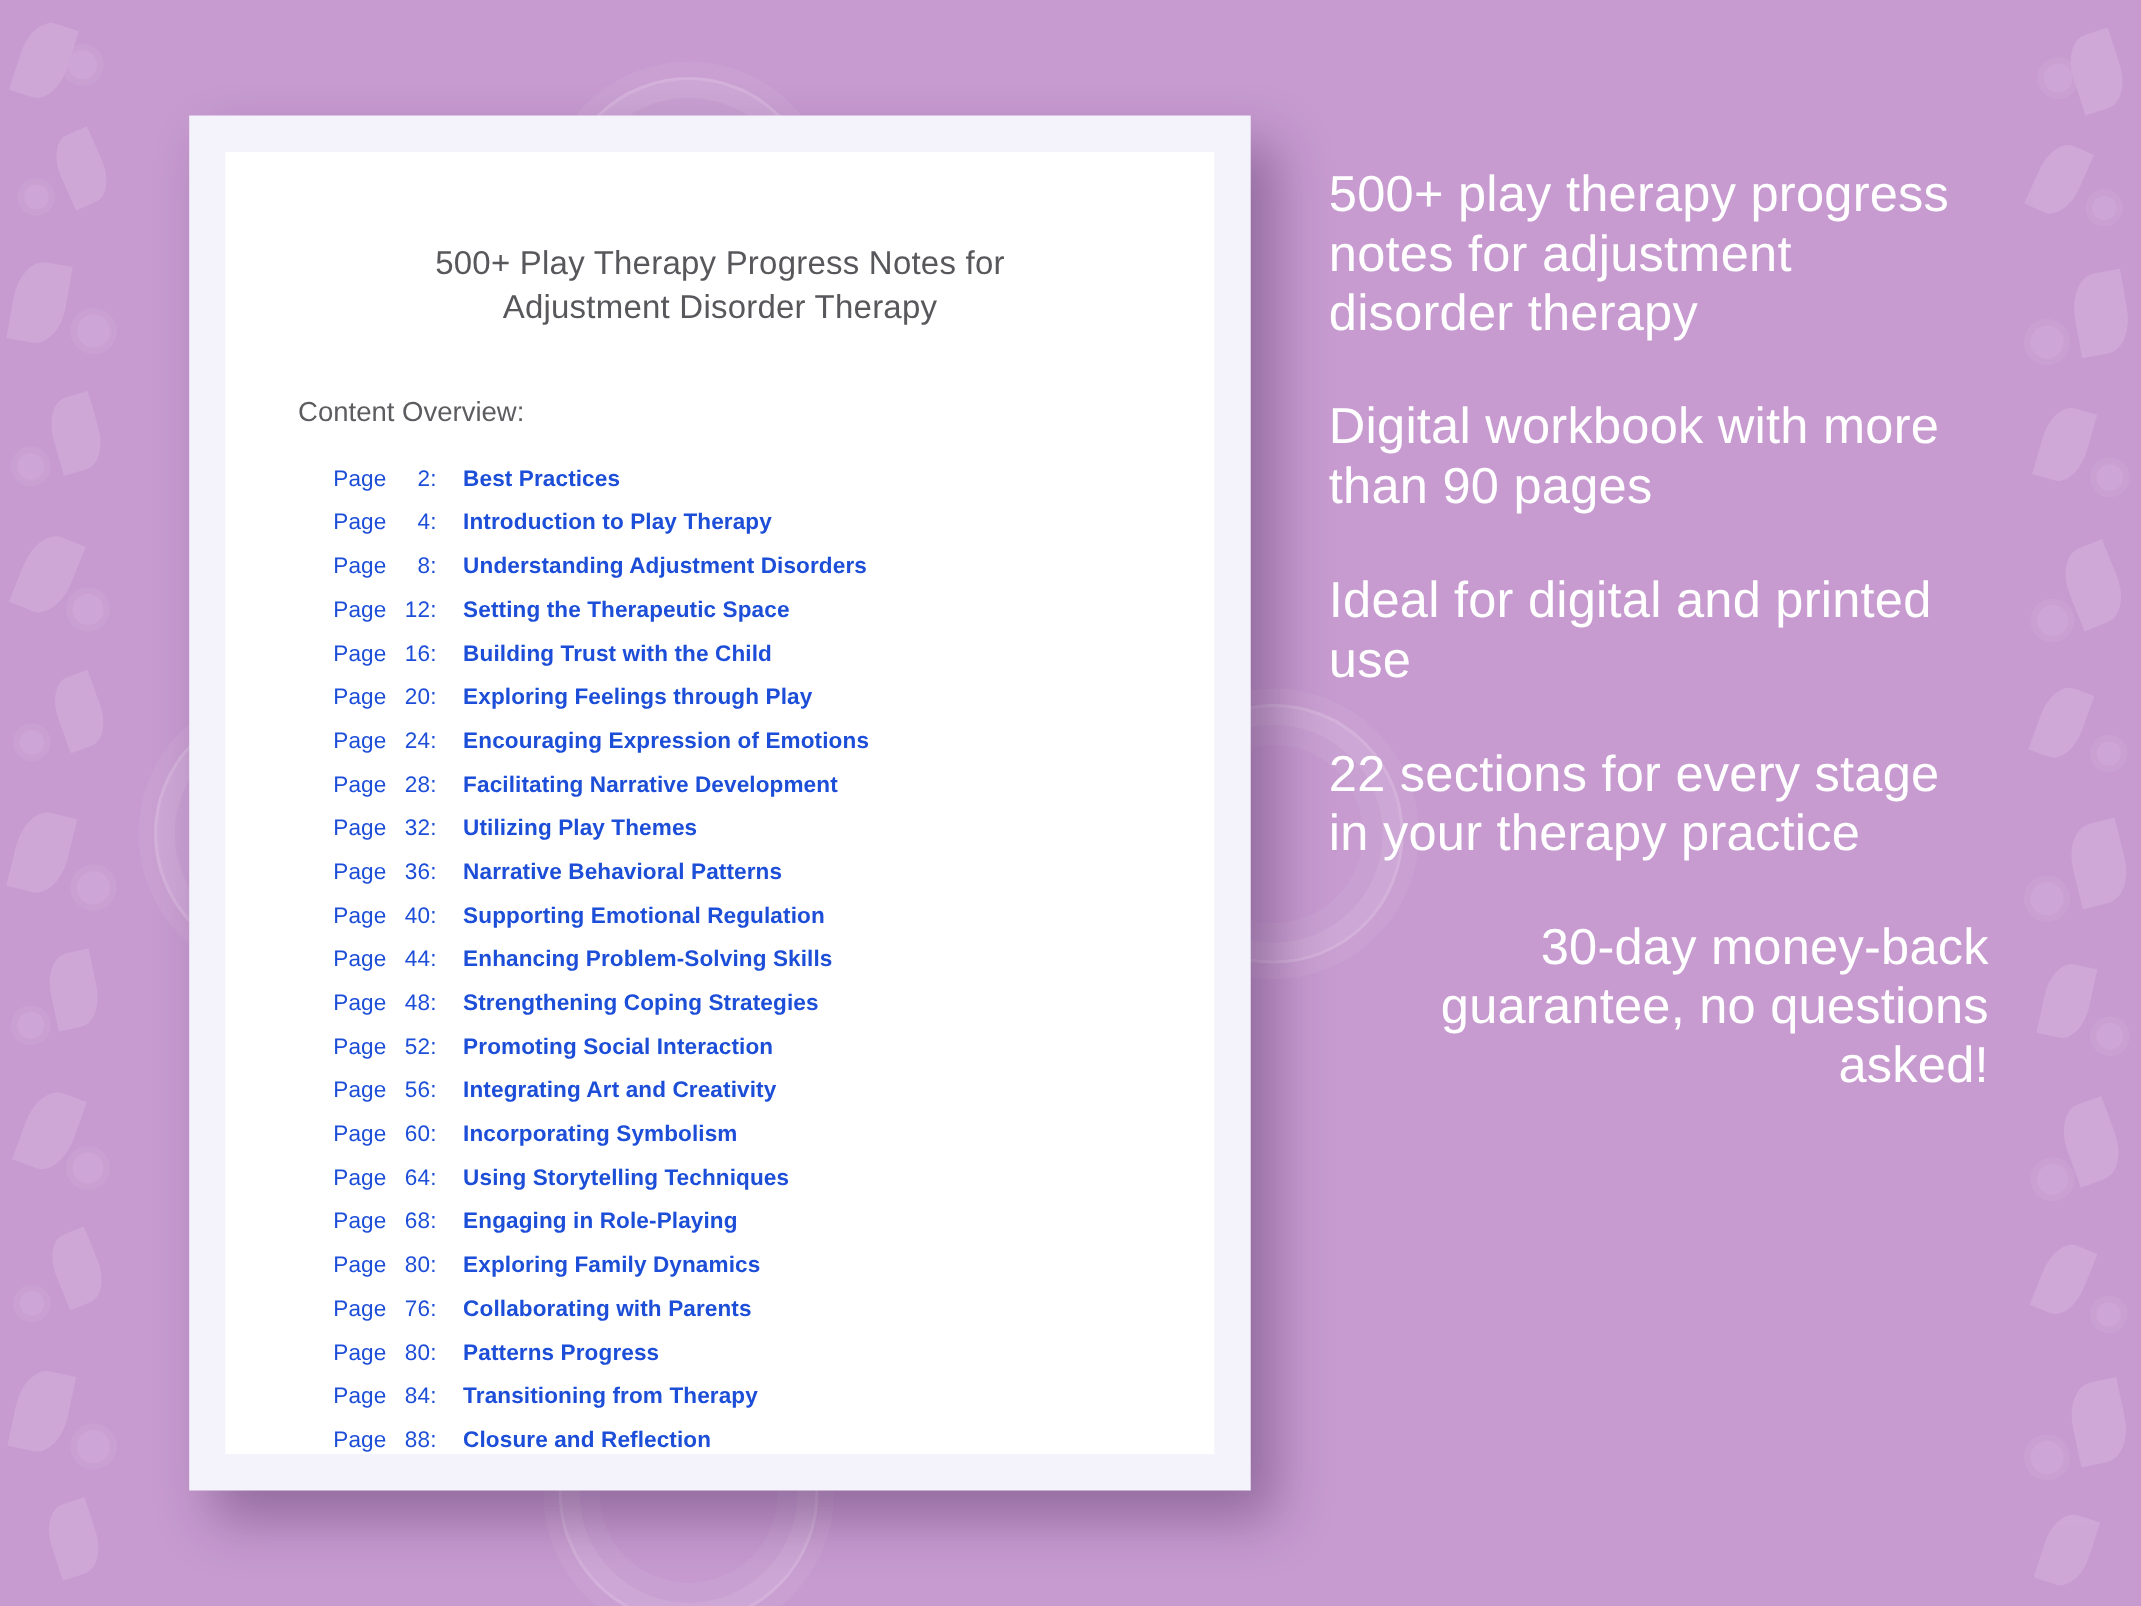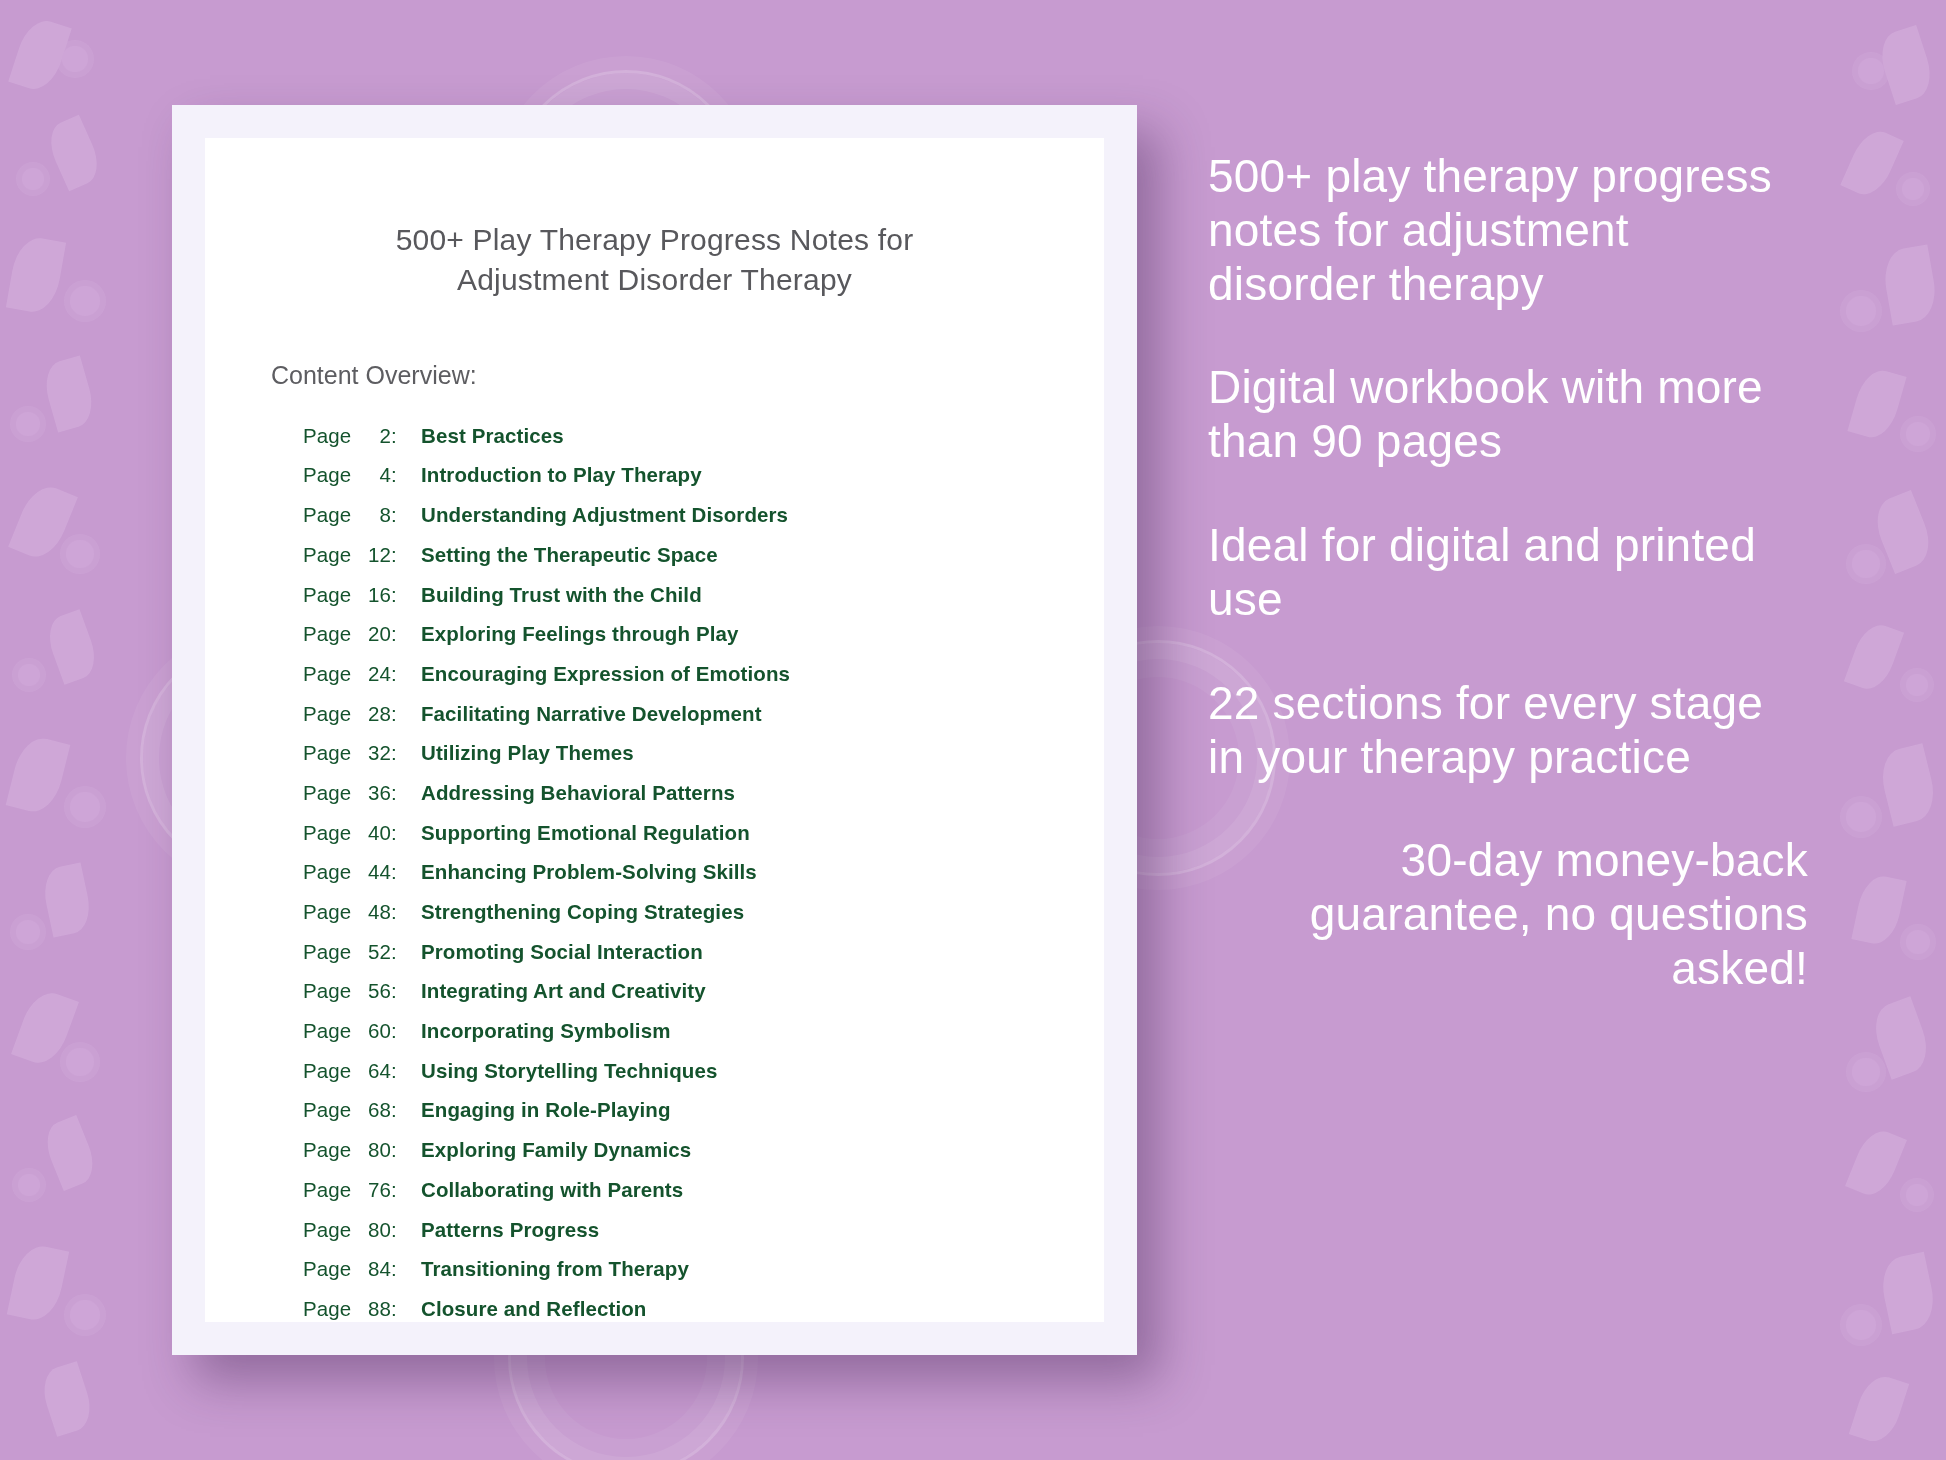--- a/index.html
+++ b/index.html
@@ -94,21 +94,21 @@
     font-weight: 400;
   }
   .toc {
     margin-top: 26px;
     margin-left: 36px;
   }
   .toc-row {
     display: flex;
     align-items: flex-end;
     font-size: 20.5px;
-    color: #14532d;
+    color: #1d4ed8;
     line-height: 1;
     padding: 9.6px 0;
     white-space: nowrap;
   }
   .toc-page {
     width: 118px;
     flex: 0 0 118px;
     letter-spacing: 0.1px;
   }
   .toc-page .pg-num {
@@ -248,21 +248,21 @@
         <span class="toc-title">Facilitating Narrative Development</span>
       </div>
 
       <div class="toc-row">
         <span class="toc-page"><span>Page</span>&nbsp;<span class="pg-num">32</span>:</span>
         <span class="toc-title">Utilizing Play Themes</span>
       </div>
 
       <div class="toc-row">
         <span class="toc-page"><span>Page</span>&nbsp;<span class="pg-num">36</span>:</span>
-        <span class="toc-title">Addressing Behavioral Patterns</span>
+        <span class="toc-title">Narrative Behavioral Patterns</span>
       </div>
 
       <div class="toc-row">
         <span class="toc-page"><span>Page</span>&nbsp;<span class="pg-num">40</span>:</span>
         <span class="toc-title">Supporting Emotional Regulation</span>
       </div>
 
       <div class="toc-row">
         <span class="toc-page"><span>Page</span>&nbsp;<span class="pg-num">44</span>:</span>
         <span class="toc-title">Enhancing Problem-Solving Skills</span>

